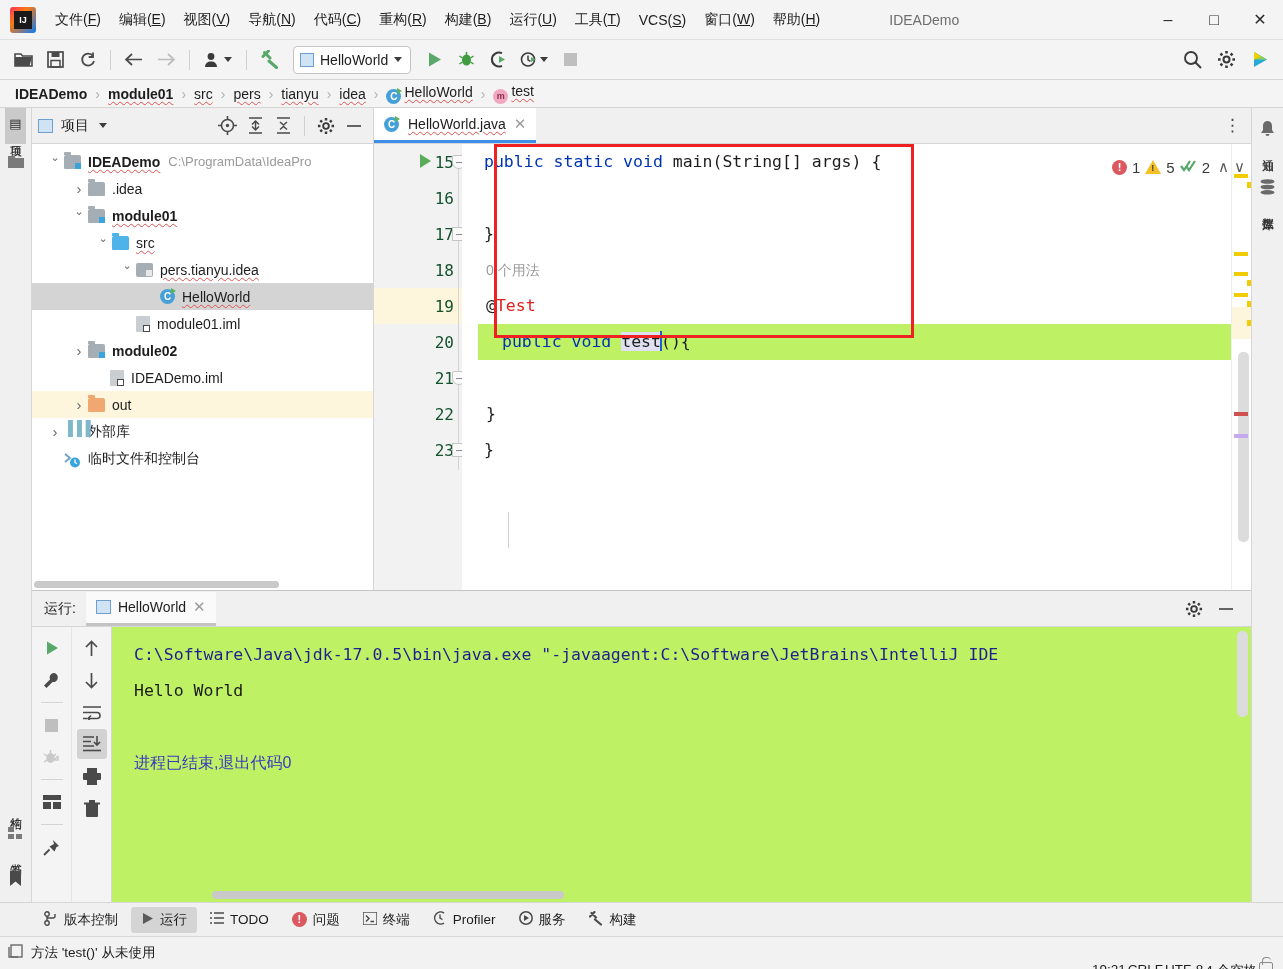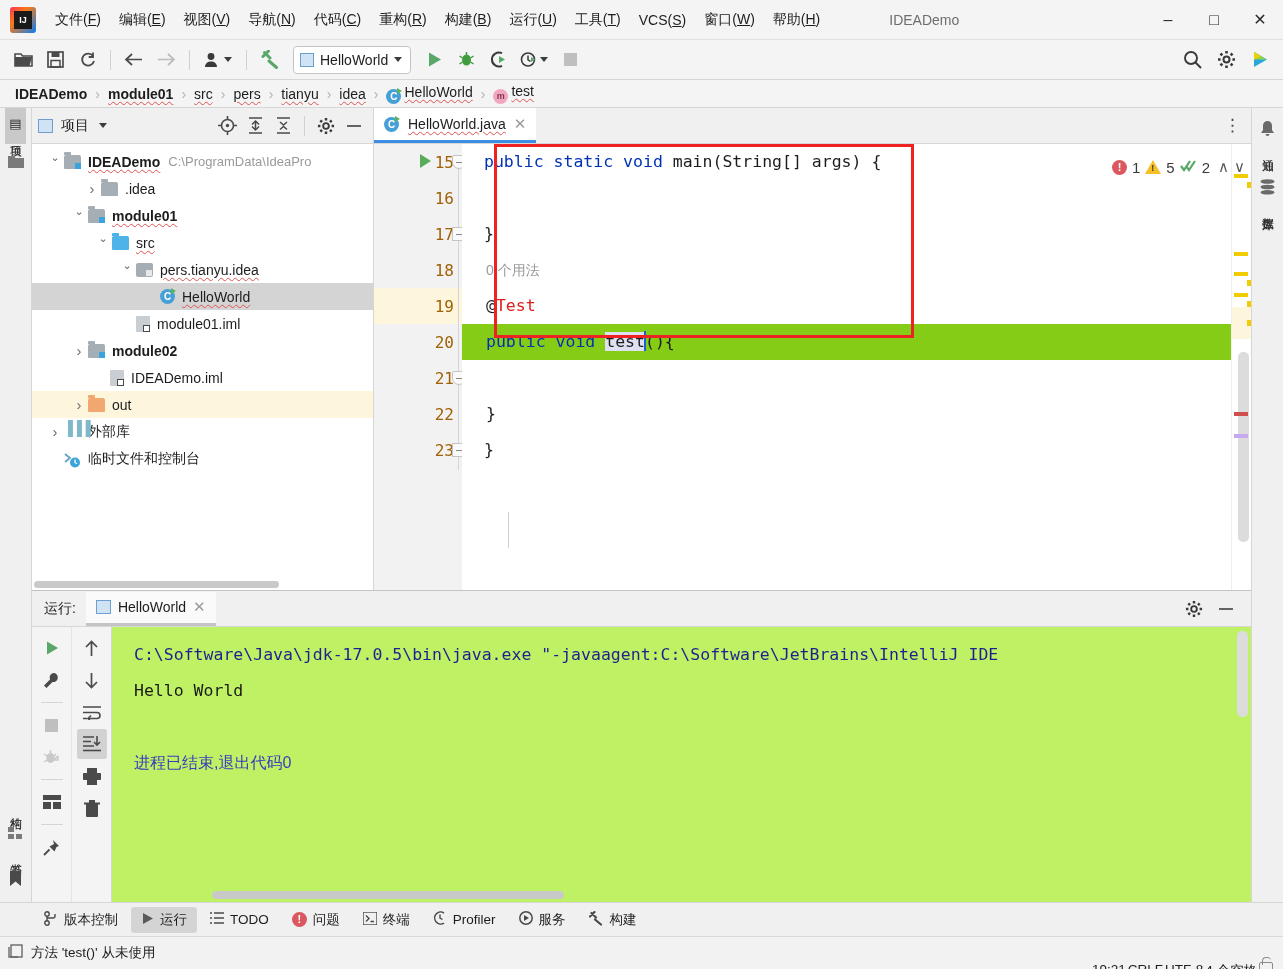--- a/index.html
+++ b/index.html
@@ -138,32 +138,32 @@
             border-bottom: 1px solid #d6d6d6; }
   .etab { display: flex; align-items: center; gap: 6px; padding: 0 10px; background: #fff;
           border-bottom: 3px solid #3c8ee6; font-size: 14px; }
   .etab .x { color: #9a9a9a; font-size: 15px; margin-left: 2px; }
   .tabbar-right { margin-left: auto; display: flex; align-items: center; padding-right: 10px; color: #4a4a4a; }
 
   .edit-area { flex: 1; display: flex; position: relative; min-height: 0; overflow: hidden;
                font-family: "DejaVu Sans Mono", monospace; font-size: 16.5px; }
   .gutter { width: 88px; background: #f2f2f2; flex: 0 0 auto; position: relative; }
   .gl-row { height: 36px; display: flex; align-items: center; justify-content: flex-end;
-            padding-right: 8px; color: #a16207; font-size: 16px; position: relative; }
+            padding-right: 8px; color: #14532d; font-size: 16px; position: relative; }
   .gl-row.hl { background: #fdf6dd; }
   .runmark { position: absolute; left: 46px; top: 10px; width: 0; height: 0;
              border-left: 11px solid #5aac5a; border-top: 7px solid transparent; border-bottom: 7px solid transparent; }
   .foldline { position: absolute; left: 84px; top: 0; bottom: 0; width: 1px; background: #d4d4d4; }
   .fold { position: absolute; left: 78px; width: 14px; height: 14px; border: 1px solid #c4c4c4; background: #fafafa; }
   .fold::after { content:""; position: absolute; left:3px; top:6px; width:8px; height:1px; background:#8a8a8a; }
   .fold.open { border-radius: 2px 2px 7px 7px; }
 
   .code { flex: 1; position: relative; background: #fff; min-width: 0; overflow: hidden; }
   .cl { height: 36px; line-height: 36px; white-space: pre; padding-left: 22px; }
-  .cl.hl { background: #84cc16; }
+  .cl.hl { background: #bef264; margin-left: 16px; }
   .kw { color: #0033b3; }
   .ann { color: #e02020; }
   .inlay { color: #9a9a9a; font-family: "Liberation Sans", sans-serif; font-size: 14px; }
   .sel-tok { background: #dfe1f3; }
   .caretbar { display: inline-block; width: 2px; height: 20px; background: #1a5fd4; vertical-align: -4px; margin: 0 -1px; }
   .indentguide { position: absolute; width: 1px; background: #cfcfcf; }
 
   .redbox { position: absolute; border: 3px solid #ee2222; pointer-events: none; }
 
   
@@ -449,21 +449,21 @@
               </div>
             </div>
           </div>
           <div class="tree">
             <div class="trow" style="padding-left:14px">
               <span class="chev down"></span>
               <span class="fi mod"></span>
               <span class="tlabel bold sq-red">IDEADemo</span>
               <span class="tpath">C:\ProgramData\IdeaPro</span>
             </div>
-            <div class="trow" style="padding-left:51px">
+            <div class="trow" style="padding-left:38px">
               <span class="chev right"></span>
               <span class="fi plain"></span>
               <span class="tlabel">.idea</span>
             </div>
             <div class="trow" style="padding-left:38px">
               <span class="chev down"></span>
               <span class="fi mod"></span>
               <span class="tlabel bold sq-red">module01</span>
             </div>
             <div class="trow" style="padding-left:62px">

